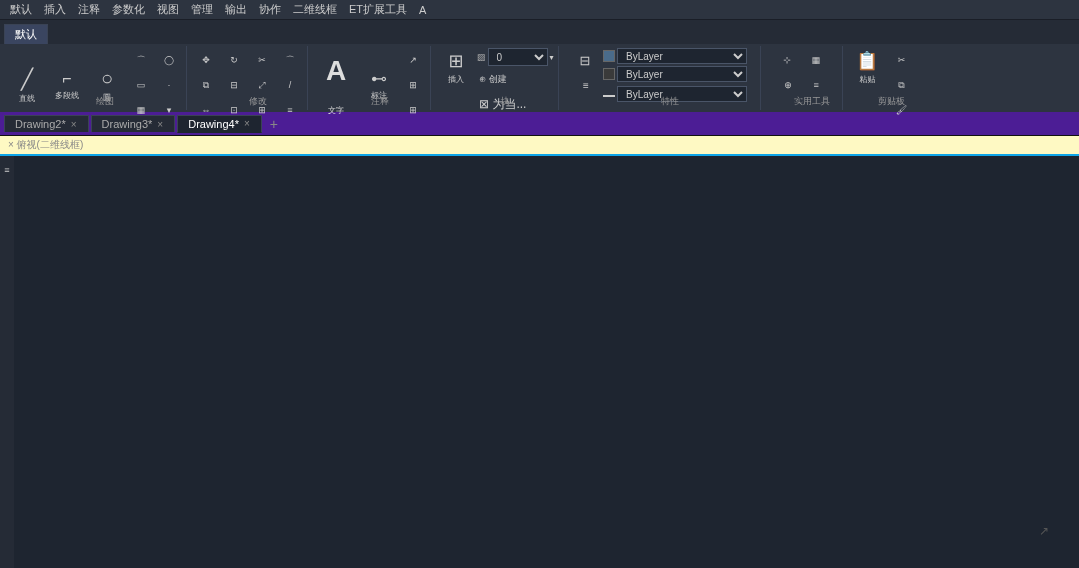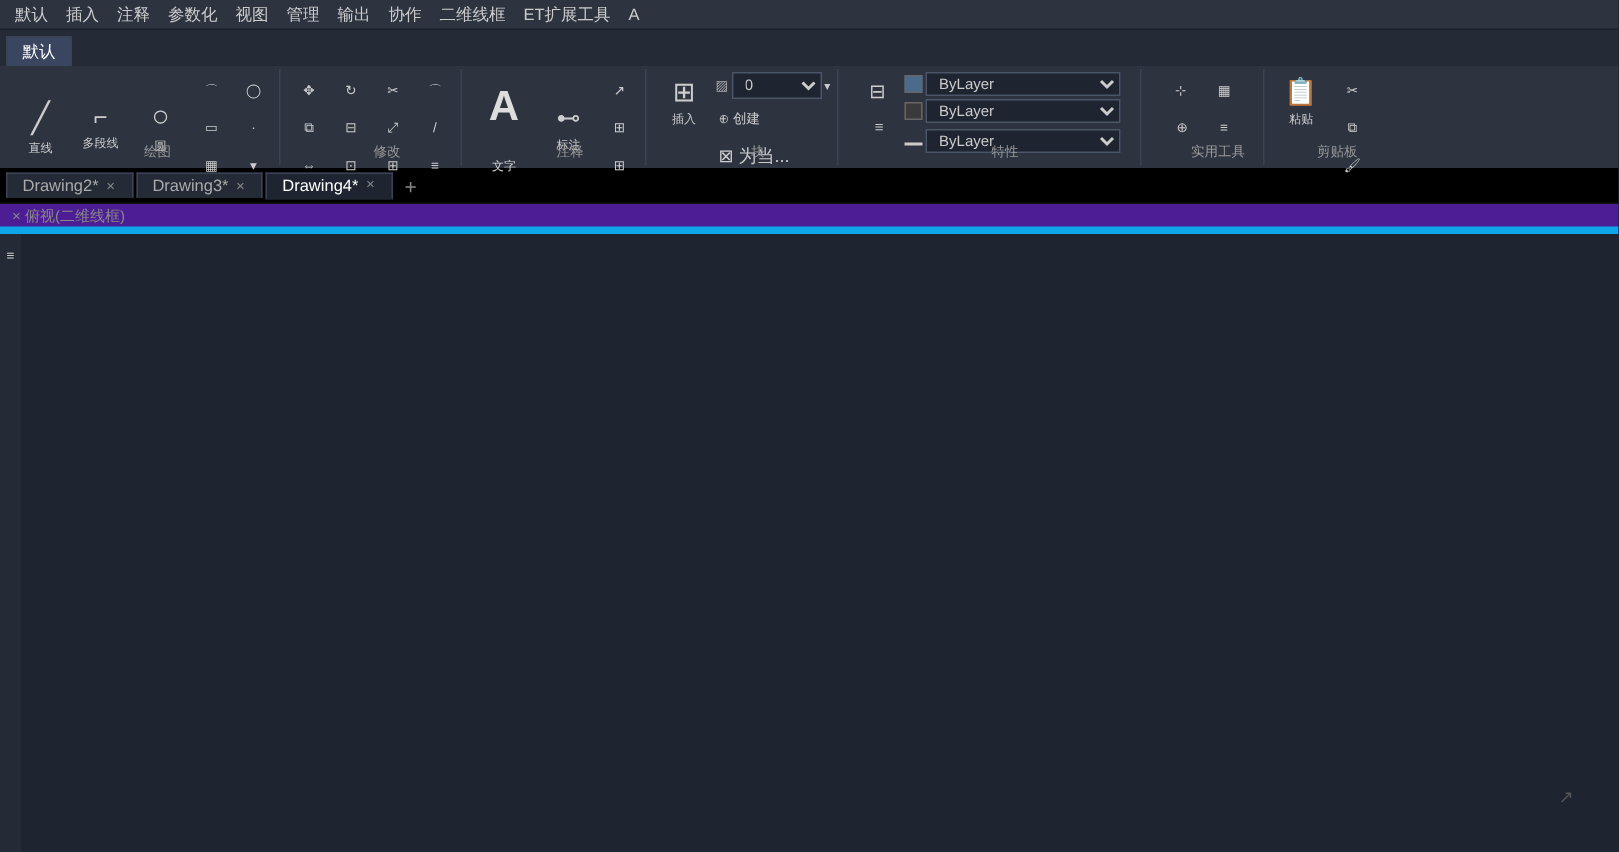--- a/index.html
+++ b/index.html
@@ -98,21 +98,21 @@
       padding: 1px 4px;
       height: 16px;
       width: 130px;
       cursor: pointer;
     }
 
     
     .doc-tabs {
       display: flex;
       align-items: center;
-      background: #000000;
+      background: #4c1d95;
       height: 24px;
       border-bottom: 1px solid #111;
       padding-left: 4px;
     }
     .doc-tab {
       display: flex;
       align-items: center;
       padding: 2px 10px;
       background: #252b36;
       border: 1px solid #3a4355;
@@ -140,28 +140,28 @@
       display: flex;
       align-items: center;
       justify-content: center;
       cursor: pointer;
       color: #888;
       font-size: 14px;
     }
 
     
     .view-status {
-      background: #4c1d95;
+      background: #fef9c3;
       height: 20px;
       display: flex;
       align-items: center;
       padding: 0 8px;
       font-size: 10px;
       color: #888;
-      border-bottom: 5px solid #0ea5e9;
+      border-bottom: 2px solid #0ea5e9;
     }
 
     
     .left-strip {
       position: absolute;
       left: 0;
       top: 0;
       width: 14px;
       background: #252b36;
       height: 100%;

